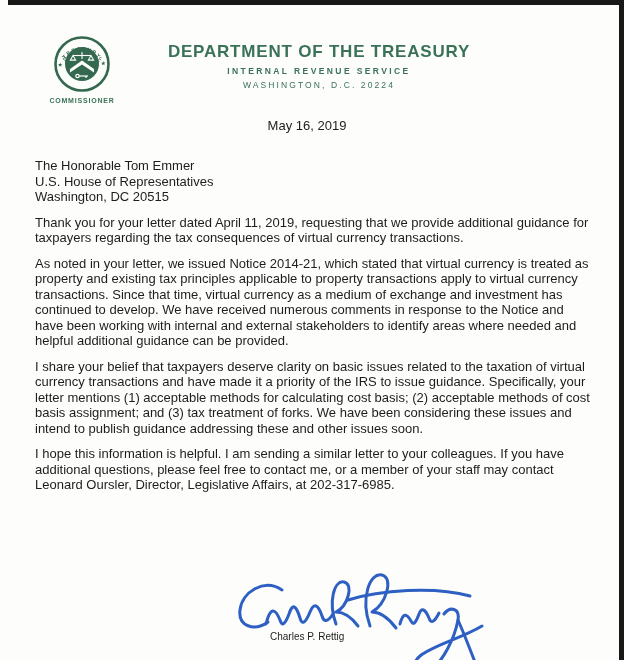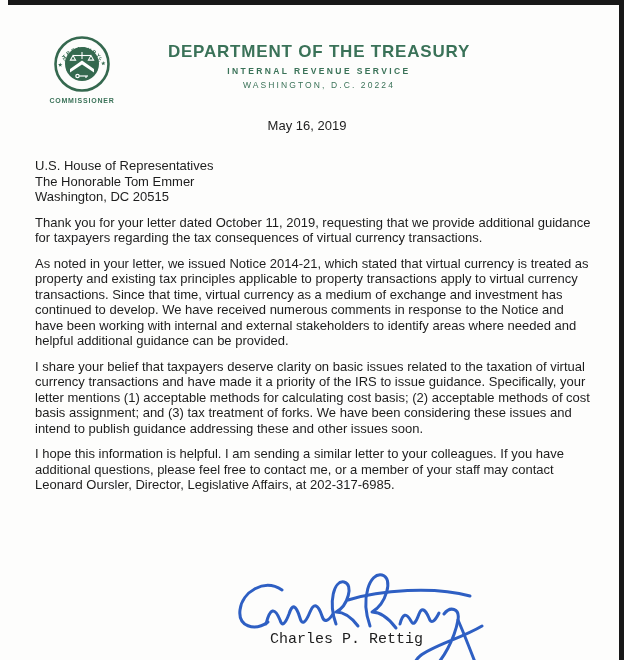--- a/index.html
+++ b/index.html
@@ -30,21 +30,21 @@
 
   
   .body-block { position:absolute; left:35px; top:158px; width:557px; font-size:13px; line-height:15.5px; }
   .recipient div { white-space:nowrap; }
   .salutation { margin-top:17px; }
   .body-block p { margin:10px 0 0 0; }
   .sincerely { margin-top:6px; margin-left:256px; }
 
   
   .signature-svg { position:absolute; left:230px; top:568px; z-index:2; }
-  .typed-name { position:absolute; left:270px; top:631px; font-size:15px; z-index:1;font-family:Liberation Mono, monospace; }
+  .typed-name { position:absolute; left:270px; top:631px; font-size:10px; z-index:1; }
 </style>
 </head>
 <body>
 
 <div class="page">
 
   <div class="scan-edge-top"></div>
   <div class="scan-edge-right"></div>
 
   <div class="seal-block">
@@ -83,25 +83,25 @@
   <div class="letterhead-text">
     <div class="lh-dept">DEPARTMENT OF THE TREASURY</div>
     <div class="lh-agency">INTERNAL REVENUE SERVICE</div>
     <div class="lh-addr">WASHINGTON, D.C. 20224</div>
   </div>
 
   <div class="date-line">May 16, 2019</div>
 
   <div class="body-block">
     <div class="recipient">
+      <div>The Honorable Tom Emmer</div>
       <div>U.S. House of Representatives</div>
-      <div>The Honorable Tom Emmer</div>
       <div>Washington, DC 20515</div>
     </div>
-    <p>Thank you for your letter dated October 11, 2019, requesting that we provide additional guidance for taxpayers regarding the tax consequences of virtual currency transactions.</p>
+    <p>Thank you for your letter dated April 11, 2019, requesting that we provide additional guidance for taxpayers regarding the tax consequences of virtual currency transactions.</p>
     <p>As noted in your letter, we issued Notice 2014-21, which stated that virtual currency is treated as property and existing tax principles applicable to property transactions apply to virtual currency transactions. Since that time, virtual currency as a medium of exchange and investment has continued to develop. We have received numerous comments in response to the Notice and have been working with internal and external stakeholders to identify areas where needed and helpful additional guidance can be provided.</p>
     <p>I share your belief that taxpayers deserve clarity on basic issues related to the taxation of virtual currency transactions and have made it a priority of the IRS to issue guidance. Specifically, your letter mentions (1) acceptable methods for calculating cost basis; (2) acceptable methods of cost basis assignment; and (3) tax treatment of forks. We have been considering these issues and intend to publish guidance addressing these and other issues soon.</p>
     <p>I hope this information is helpful. I am sending a similar letter to your colleagues. If you have additional questions, please feel free to contact me, or a member of your staff may contact Leonard Oursler, Director, Legislative Affairs, at 202-317-6985.</p>
   </div>
 
   <div class="typed-name">Charles P. Rettig</div>
 
   <svg class="signature-svg" width="280" height="100" viewBox="0 0 280 100">
     <g fill="none" stroke="#2e5fc3" stroke-width="3" stroke-linecap="round" stroke-linejoin="round">
 

